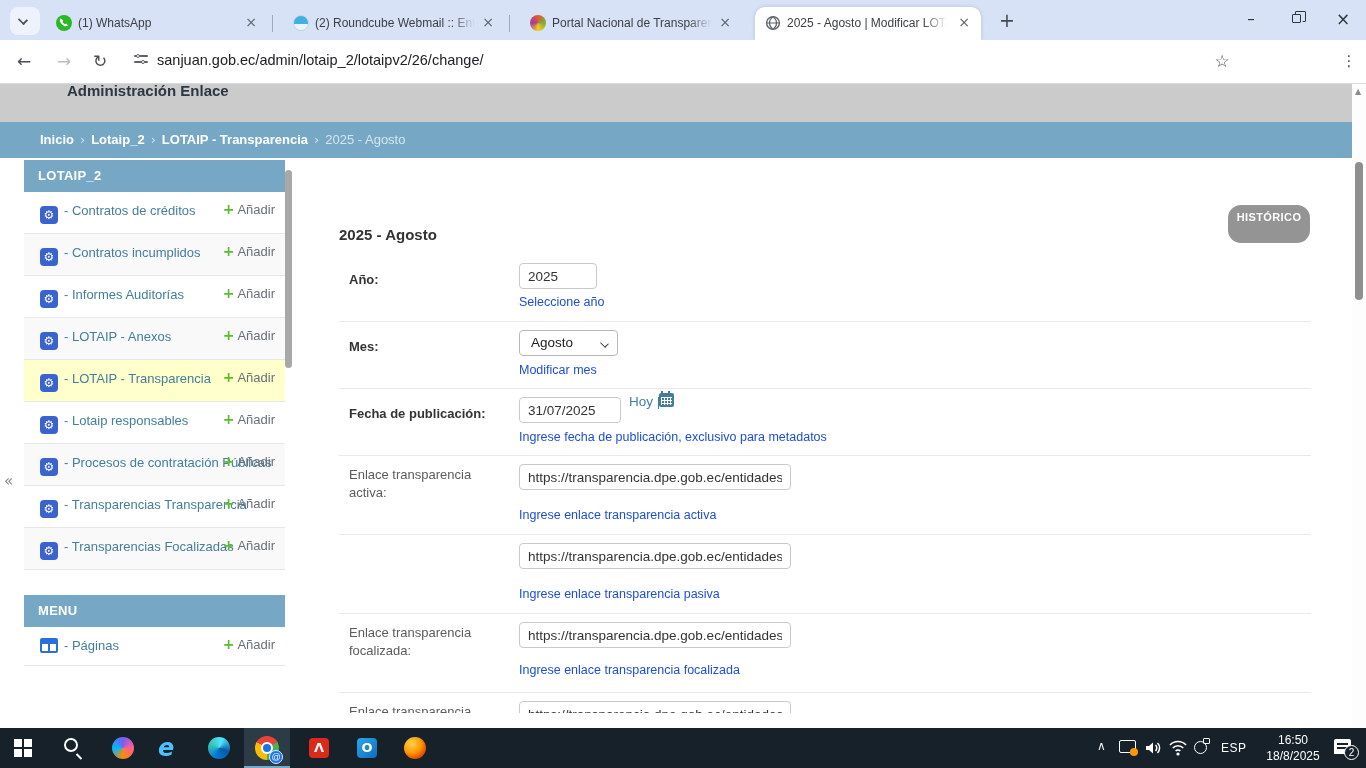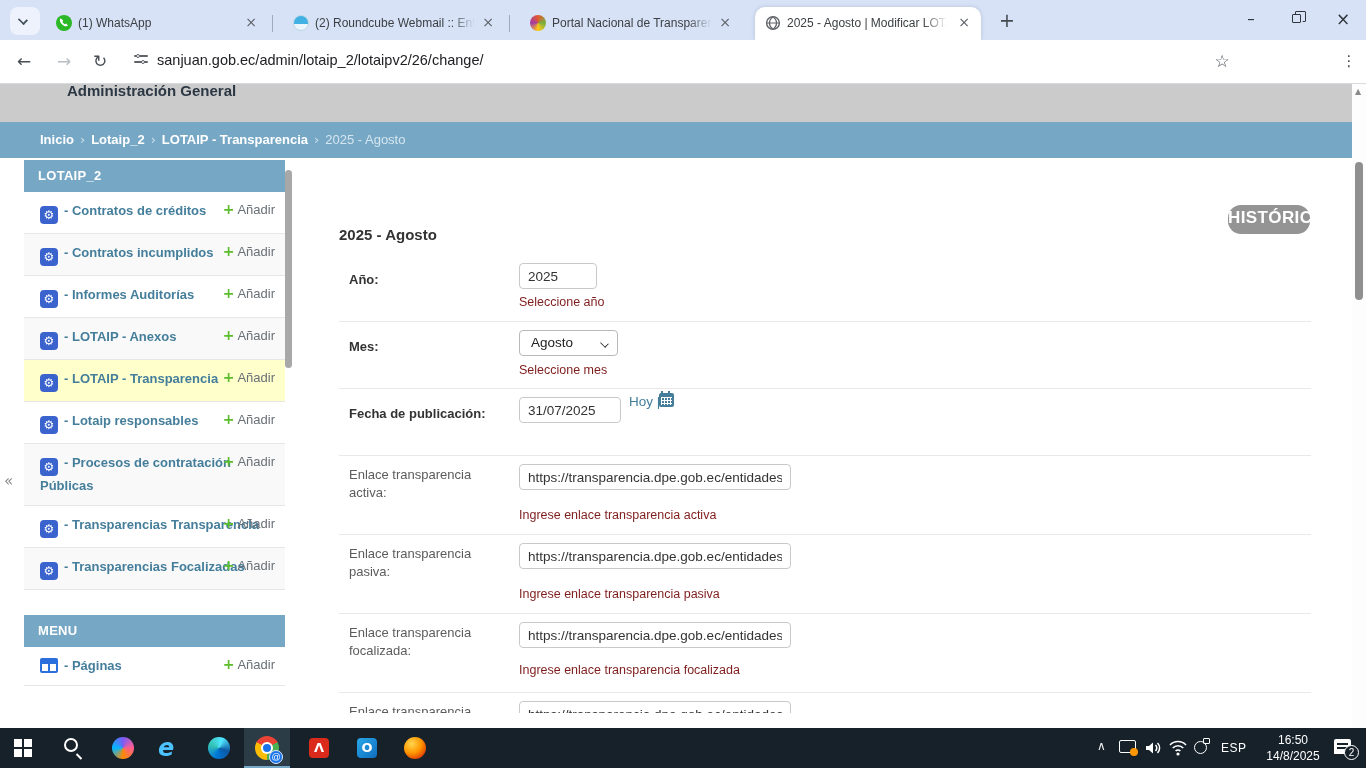--- a/index.html
+++ b/index.html
@@ -49,37 +49,37 @@
   
   .sidebar { left:24px; top:76px; width:261px; height:553px; background:#fff; overflow:hidden; }
   .modhdr { width:100%; height:32px; background:#76a7c5; color:#fff; font-size:13px; font-weight:700; line-height:32px; padding-left:14px; letter-spacing:.3px; }
   .srow { position:relative; width:100%; border-bottom:1px solid #e7e7e7; padding:9px 12px 9px 16px; }
   .srow.alt { background:#f9f9f9; }
   .srow.sel { background:#ffffcc; }
   .gear { display:inline-block; vertical-align:-4px; width:18px; height:18px; background:#3a63cd; border-radius:4px; color:#fff; font-size:12px; text-align:center; line-height:18px; margin-right:6px; }
   .pages-ico { display:inline-block; vertical-align:-3px; width:18px; height:15px; border:2px solid #2a6fdb; border-radius:2px; margin-right:6px; position:relative; }
   .pages-ico:before { content:""; position:absolute; left:0; top:0; width:100%; height:4px; background:#2a6fdb; }
   .pages-ico:after { content:""; position:absolute; left:6px; top:4px; width:2px; height:7px; background:#2a6fdb; }
-  .slabel { color:#447e9b; font-weight:700; font-size:13px; line-height:1.45; display:inline; }
+  .slabel { color:#447e9b; font-weight:400; font-size:13px; line-height:1.45; display:inline; }
   .addlink { position:absolute; right:10px; top:9px; font-size:13px; color:#697077; }
   .addlink .plus { color:#5bbd2b; font-weight:700; margin-right:3px; font-size:14px; }
   .sbscroll { left:285px; top:86px; width:7px; height:198px; background:#a8a8a8; border-radius:4px; }
   .collapse { left:4px; top:388px; font-size:15px; color:#888; }
 
   
   .form { left:339px; top:76px; width:972px; height:553px; }
   .ptitle { left:0; top:23px; font-size:20px; color:#666; }
-  .historico { left:889px; top:45px; width:82px; height:29px; background:#949494; border-radius:13px; color:#fff; font-size:17px; font-weight:700; letter-spacing:.4px; text-align:center; line-height:25px; }
+  .historico { left:889px; top:45px; width:82px; height:38px; background:#949494; border-radius:13px; color:#fff; font-size:11px; font-weight:700; letter-spacing:.4px; text-align:center; line-height:25px; }
   .objtitle { left:0; top:66px; font-size:15px; font-weight:700; color:#333; }
   .frow { position:absolute; left:0; width:972px; border-bottom:1px solid #e9e9e9; }
   .flabel { position:absolute; left:10px; width:150px; font-size:13px; color:#333; font-weight:700; line-height:1.4; }
   .flabel.opt { color:#5c5c5c; font-weight:400; }
   .fctl { position:absolute; left:180px; }
   .tinput { border:1px solid #c9c9c9; border-radius:4px; height:26px; font-size:13.5px; color:#333; padding:0 8px; font-family:"Liberation Sans",sans-serif; background:#fff; }
-  .fhelp { position:absolute; left:180px; font-size:12.5px; color:#7f1d1d; }
+  .fhelp { position:absolute; left:180px; font-size:12.5px; color:#1d4ed8; }
   .selectbox { position:relative; width:99px; height:26px; border:1px solid #b9b9b9; border-radius:4px; font-size:13.5px; color:#222; line-height:24px; padding-left:11px; background:#fff; }
   .selectbox .sc { position:absolute; right:9px; top:9px; width:7px; height:7px; border-right:1.8px solid #333; border-bottom:1.8px solid #333; transform:rotate(45deg) scale(1,.75); }
   .hoy { position:absolute; left:290px; top:5px; color:#447e9b; font-size:13.5px; }
   .calico { position:absolute; left:320px; top:4px; width:15px; height:14px; background:#447e9b; border-radius:2px; }
   .calico:before { content:""; position:absolute; left:2px; top:-2px; width:2px; height:3px; background:#447e9b; box-shadow:7px 0 #447e9b; }
   .calico:after { content:""; position:absolute; left:2px; top:4px; width:11px; height:8px;
      background:linear-gradient(#fff 1px,transparent 1px) 0 0/3px 3px, linear-gradient(90deg,#fff 1px,transparent 1px) 0 0/3px 3px; }
   .vscroll { left:1352px; top:84px; width:14px; height:644px; background:#fdfdfd; }
   .vthumb { left:3px; top:78px; width:8px; height:138px; background:#8f8f8f; border-radius:5px; }
   .vup { left:3px; top:3px; font-size:8px; color:#8a8a8a; }
@@ -194,21 +194,21 @@
   </div>
   <div class="abs tune">
       <i></i>
       <i></i>
       <b></b>
       <b></b>
     </div>
 
   <div class="abs page">
     <div class="abs grayband">
-      <div class="abs sitehdr">Administración General</div>
+      <div class="abs sitehdr">Administración Enlace</div>
     </div>
 
     <div class="abs crumbs">
       <span>Inicio</span><span class="sep glyph">›</span><span>Lotaip_2</span><span class="sep glyph">›</span><span>LOTAIP - Transparencia</span><span class="sep glyph">›</span><span class="cur">2025 - Agosto</span>
     </div>
 
     <div class="abs sidebar">
       <div class="modhdr">LOTAIP_2</div>
 
       <div class="srow">
@@ -264,38 +264,38 @@
 
       <div class="frow" style="top:95px;height:67px;">
         <div class="flabel" style="top:16px;">Año:</div>
         <input class="fctl tinput" style="top: 8px; width: 78px;" value="2025">
         <div class="fhelp" style="top:40px;">Seleccione año</div>
       </div>
 
       <div class="frow" style="top:162px;height:67px;">
         <div class="flabel" style="top:16px;">Mes:</div>
         <div class="fctl selectbox" style="top:8px;"><span>Agosto</span><span class="sc"></span></div>
-        <div class="fhelp" style="top:41px;">Seleccione mes</div>
+        <div class="fhelp" style="top:41px;">Modificar mes</div>
       </div>
 
       <div class="frow" style="top:229px;height:67px;">
         <div class="flabel" style="top:16px;">Fecha de publicación:</div>
         <input class="fctl tinput" style="top: 8px; width: 102px;" value="31/07/2025">
         <span class="hoy">Hoy |</span>
         <span class="calico"></span>
+        <div class="fhelp" style="top:41px;">Ingrese fecha de publicación, exclusivo para metadatos</div>
       </div>
 
       <div class="frow" style="top:296px;height:79px;">
         <div class="flabel opt" style="top:10px;">Enlace transparencia activa:</div>
         <input class="fctl tinput" style="top: 8px; width: 272px;" value="https://transparencia.dpe.gob.ec/entidades/4">
         <div class="fhelp" style="top:52px;">Ingrese enlace transparencia activa</div>
       </div>
 
       <div class="frow" style="top:375px;height:79px;">
-        <div class="flabel opt" style="top:10px;">Enlace transparencia pasiva:</div>
         <input class="fctl tinput" style="top: 8px; width: 272px;" value="https://transparencia.dpe.gob.ec/entidades/4">
         <div class="fhelp" style="top:52px;">Ingrese enlace transparencia pasiva</div>
       </div>
 
       <div class="frow" style="top:454px;height:79px;">
         <div class="flabel opt" style="top:10px;">Enlace transparencia focalizada:</div>
         <input class="fctl tinput" style="top: 8px; width: 272px;" value="https://transparencia.dpe.gob.ec/entidades/4">
         <div class="fhelp" style="top:49px;">Ingrese enlace transparencia focalizada</div>
       </div>
 
@@ -359,21 +359,21 @@
     <div class="abs" style="left:1168px;top:11px;">
       <svg width="20" height="18" viewBox="0 0 20 18">
           <path d="M2 6a11 11 0 0116 0M4.8 9a7 7 0 0110.4 0M7.6 12a3.4 3.4 0 014.8 0" fill="none" stroke="#fff" stroke-width="1.6"></path>
           <circle cx="10" cy="15" r="1.6" fill="#fff"></circle>
         </svg>
     </div>
     <div class="abs meet-ico"></div>
     <div class="abs tray lang">ESP</div>
     <div class="abs tray clock">
       <div>16:50</div>
-      <div>14/8/2025</div>
+      <div>18/8/2025</div>
     </div>
     <div class="abs notif-ico">
         <i></i>
         <i></i>
       </div>
     <div class="abs notif-badge">2</div>
   </div>
 
 </div>
 

